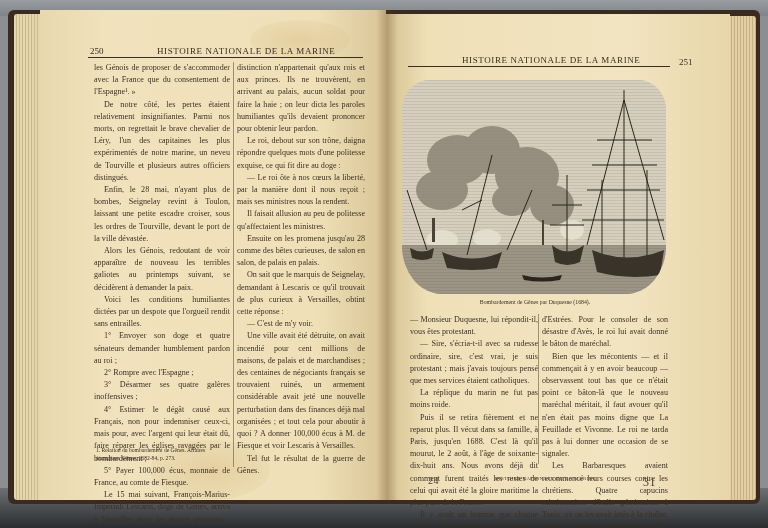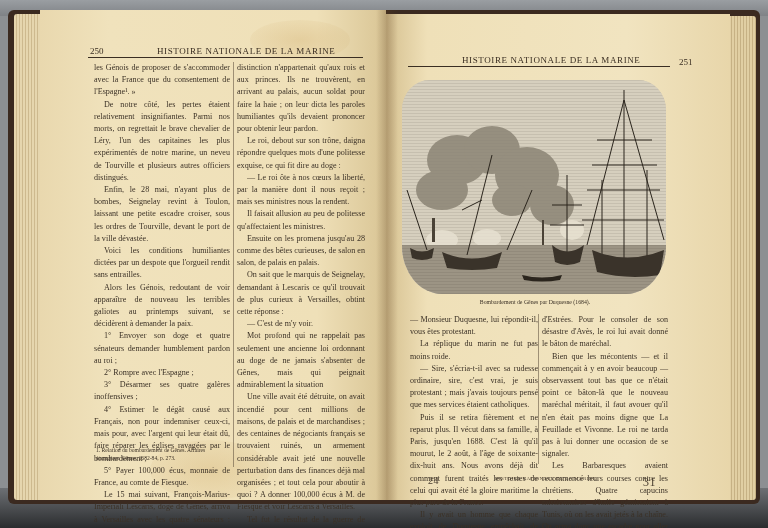--- a/index.html
+++ b/index.html
@@ -40,39 +40,38 @@
 <div class="stain" style="left:250px;top:20px;width:100px;height:40px;"></div>
 
 <div class="folio" style="left:90px;top:46px;">250</div>
 <div class="running-head" style="left:157px;top:46px;">HISTOIRE NATIONALE DE LA MARINE</div>
 <div class="rule" style="left:88px;top:57px;width:275px;"></div>
 
 <div class="col" id="lc1" style="left:94px;top:62px;width:136px;">
     <p class="noind">les Génois de proposer de s'accommoder avec la France que du consentement de l'Espagne¹. »</p>
     <p>De notre côté, les pertes étaient relativement insignifiantes. Parmi nos morts, on regrettait le brave chevalier de Léry, l'un des capitaines les plus expérimentés de notre marine, un neveu de Tourville et plusieurs autres officiers distingués.</p>
     <p>Enfin, le 28 mai, n'ayant plus de bombes, Seignelay revint à Toulon, laissant une petite escadre croiser, sous les ordres de Tourville, devant le port de la ville dévastée.</p>
+    <p>Alors les Génois, redoutant de voir apparaître de nouveau les terribles galiotes au printemps suivant, se décidèrent à demander la paix.</p>
     <p>Voici les conditions humiliantes dictées par un despote que l'orgueil rendit sans entrailles.</p>
-    <p>Alors les Génois, redoutant de voir apparaître de nouveau les terribles galiotes au printemps suivant, se décidèrent à demander la paix.</p>
     <p>1° Envoyer son doge et quatre sénateurs demander humblement pardon au roi ;</p>
     <p>2° Rompre avec l'Espagne ;</p>
     <p>3° Désarmer ses quatre galères inoffensives ;</p>
     <p>4° Estimer le dégât causé aux Français, non pour indemniser ceux-ci, mais pour, avec l'argent qui leur était dû, faire réparer les églises ravagées par le bombardement ;</p>
     <p>5° Payer 100,000 écus, monnaie de France, au comte de Fiesque.</p>
     <p>Le 15 mai suivant, François-Marius-Imperiali Lescaris, doge de Gênes, arriva à Versailles avec les quatre sénateurs : Garibaldi, Lomellino, Durazzo et Salvago. On les traita poliment, mais avec une hauteur qui ne devait pas les étonner. On refusa de les faire recevoir par un prince ; on leur proposa le maréchal d'Humières, qu'ils refusèrent ; on leur fit enlever les clous dont la housse du carrosse du doge était garnie, parce que cette</p>
   </div>
 <div class="col-divider" style="left:233px;top:62px;height:405px;"></div>
 <div class="col" id="lc2" style="left:237px;top:62px;width:128px;">
     <p class="noind">distinction n'appartenait qu'aux rois et aux princes. Ils ne trouvèrent, en arrivant au palais, aucun soldat pour faire la haie ; on leur dicta les paroles humiliantes qu'ils devaient prononcer pour obtenir leur pardon.</p>
     <p>Le roi, debout sur son trône, daigna répondre quelques mots d'une politesse exquise, ce qui fit dire au doge :</p>
     <p>— Le roi ôte à nos cœurs la liberté, par la manière dont il nous reçoit ; mais ses ministres nous la rendent.</p>
     <p>Il faisait allusion au peu de politesse qu'affectaient les ministres.</p>
     <p>Ensuite on les promena jusqu'au 28 comme des bêtes curieuses, de salon en salon, de palais en palais.</p>
     <p>On sait que le marquis de Seignelay, demandant à Lescaris ce qu'il trouvait de plus curieux à Versailles, obtint cette réponse :</p>
     <p>— C'est de m'y voir.</p>
-    <p>Mot profond qui ne rappelait pas seulement une ancienne loi ordonnant au doge de ne jamais s'absenter de Gênes, mais qui peignait admirablement la situation</p>
     <p>Une ville avait été détruite, on avait incendié pour cent millions de maisons, de palais et de marchandises ; des centaines de négociants français se trouvaient ruinés, un armement considérable avait jeté une nouvelle perturbation dans des finances déjà mal organisées ; et tout cela pour aboutir à quoi ? A donner 100,000 écus à M. de Fiesque et voir Lescaris à Versailles.</p>
     <p>Tel fut le résultat de la guerre de Gênes.</p>
   </div>
 <div class="footnote" style="left:96px;top:446px;width:135px;">1. Relation du bombardement de Gênes. Affaires étrangères. Gênes, 1682-84, p. 273.</div>
 
 <div class="page right"></div>
 <div class="gutter"></div>
 
 <div class="running-head" style="left:462px;top:55px;">HISTOIRE NATIONALE DE LA MARINE</div>
 <div class="folio" style="left:651px;top:57px;margin-left:28px;">251</div>
@@ -137,22 +136,22 @@
     <path d="M120 195 Q140 200 160 195 L158 200 Q140 203 122 200 Z" fill="#2b251d"></path>
 
     <rect x="30" y="138" width="3" height="24" fill="#4a4236"></rect>
     <rect x="140" y="140" width="2" height="25" fill="#4a4236"></rect>
   </svg>
 </div>
 <div class="caption">Bombardement de Gênes par Duquesne (1684).</div>
 
 <div class="col" id="rc1" style="left:410px;top:314px;width:128px;">
     <p class="noind">— Monsieur Duquesne, lui répondit-il, vous êtes protestant.</p>
+    <p>— Sire, s'écria-t-il avec sa rudesse ordinaire, sire, c'est vrai, je suis protestant ; mais j'avais toujours pensé que mes services étaient catholiques.</p>
     <p>La réplique du marin ne fut pas moins roide.</p>
-    <p>— Sire, s'écria-t-il avec sa rudesse ordinaire, sire, c'est vrai, je suis protestant ; mais j'avais toujours pensé que mes services étaient catholiques.</p>
     <p>Puis il se retira fièrement et ne reparut plus. Il vécut dans sa famille, à Paris, jusqu'en 1688. C'est là qu'il mourut, le 2 août, à l'âge de soixante-dix-huit ans. Nous avons déjà dit comment furent traités les restes de celui qui avait été la gloire maritime la plus pure de la France.</p>
     <p>Il y avait un homme que chaque exploit de Duquesne empêchait de dormir ; c'était</p>
   </div>
 <div class="col-divider" style="left:538px;top:314px;height:150px;"></div>
 <div class="col" id="rc2" style="left:542px;top:314px;width:126px;">
     <p class="noind">d'Estrées. Pour le consoler de son désastre d'Avès, le roi lui avait donné le bâton de maréchal.</p>
     <p>Bien que les mécontents — et il commençait à y en avoir beaucoup — observassent tout bas que ce n'était point ce bâton-là que le nouveau maréchal méritait, il faut avouer qu'il n'en était pas moins digne que La Feuillade et Vivonne. Le roi ne tarda pas à lui donner une occasion de se signaler.</p>
     <p>Les Barbaresques avaient recommencé leurs courses contre les chrétiens. Quatre capucins missionnaires d'Italie gémissaient à Tunis, où on les avait jetés à la chaîne. On arma donc une escadre pour aller bombarder la ville devant laquelle saint Louis était mort. Mais on changea bientôt d'idée, et l'on réso-</p>
   </div>
 

